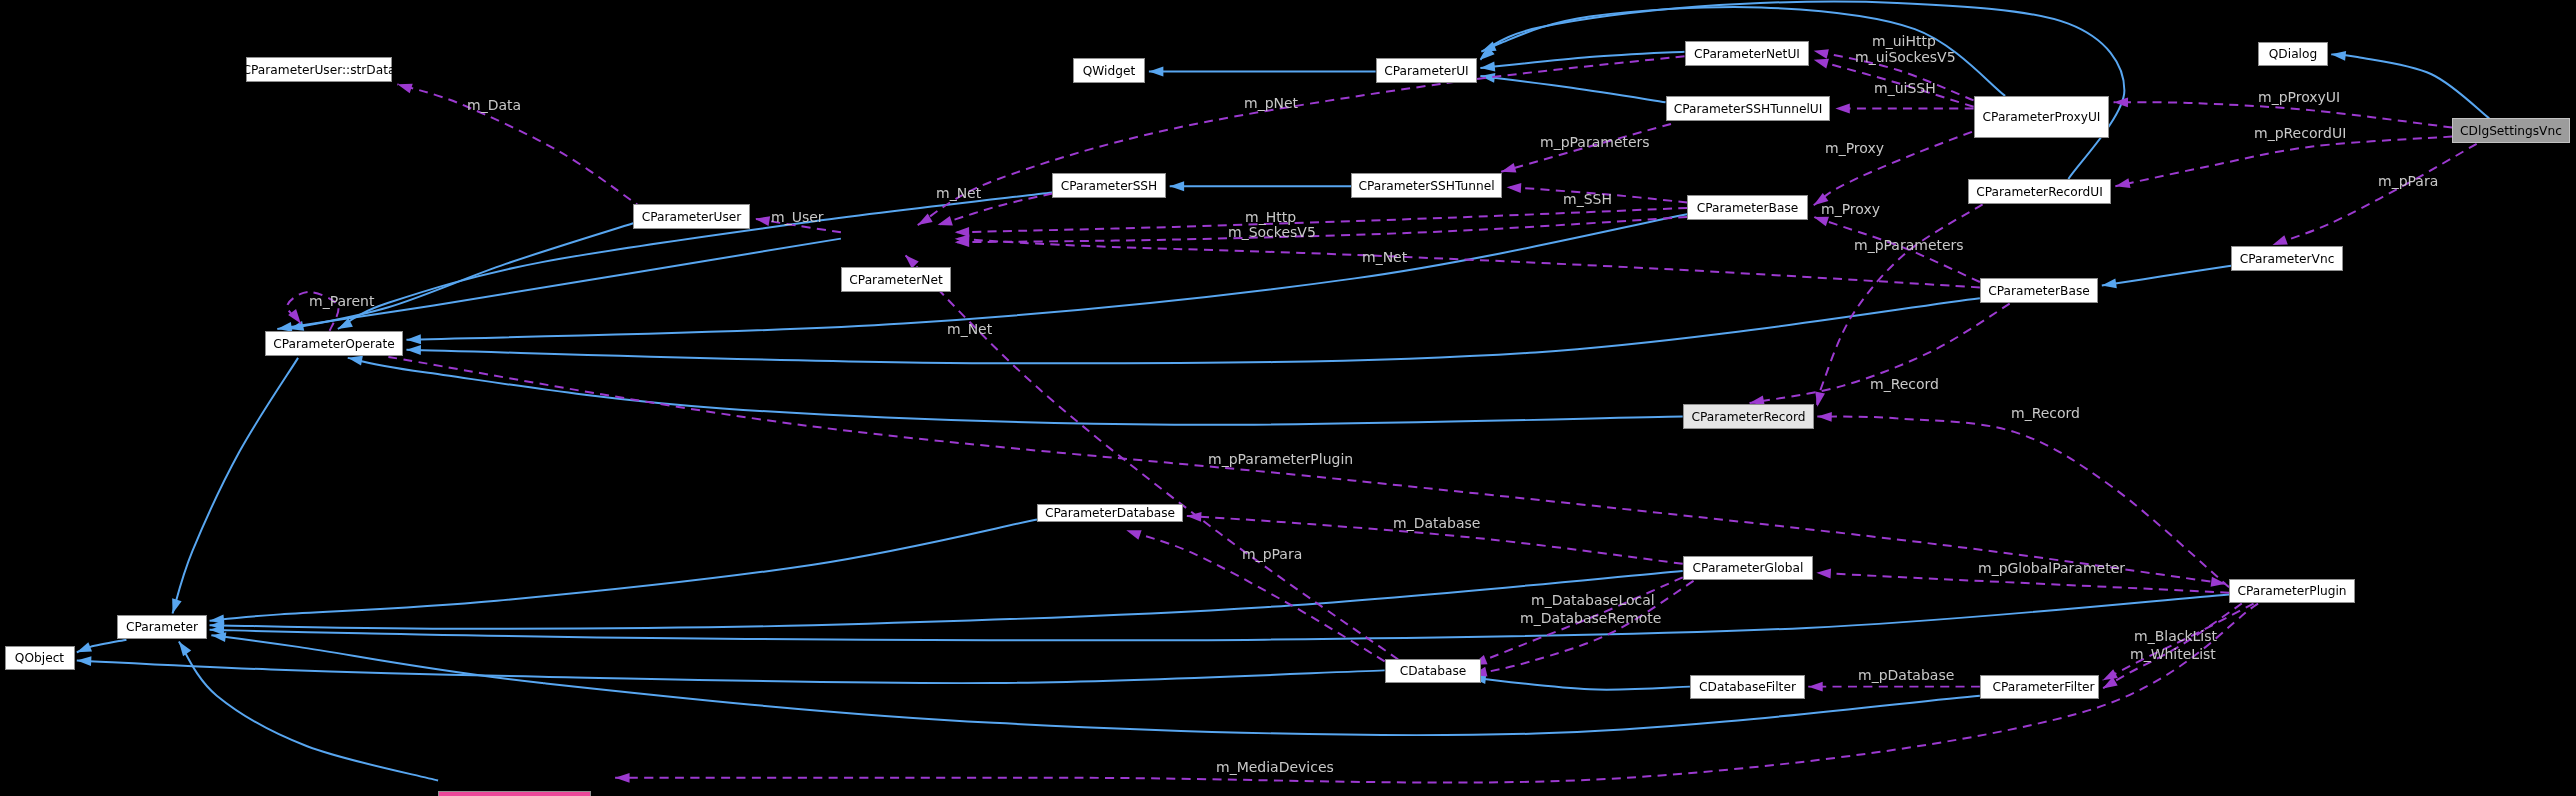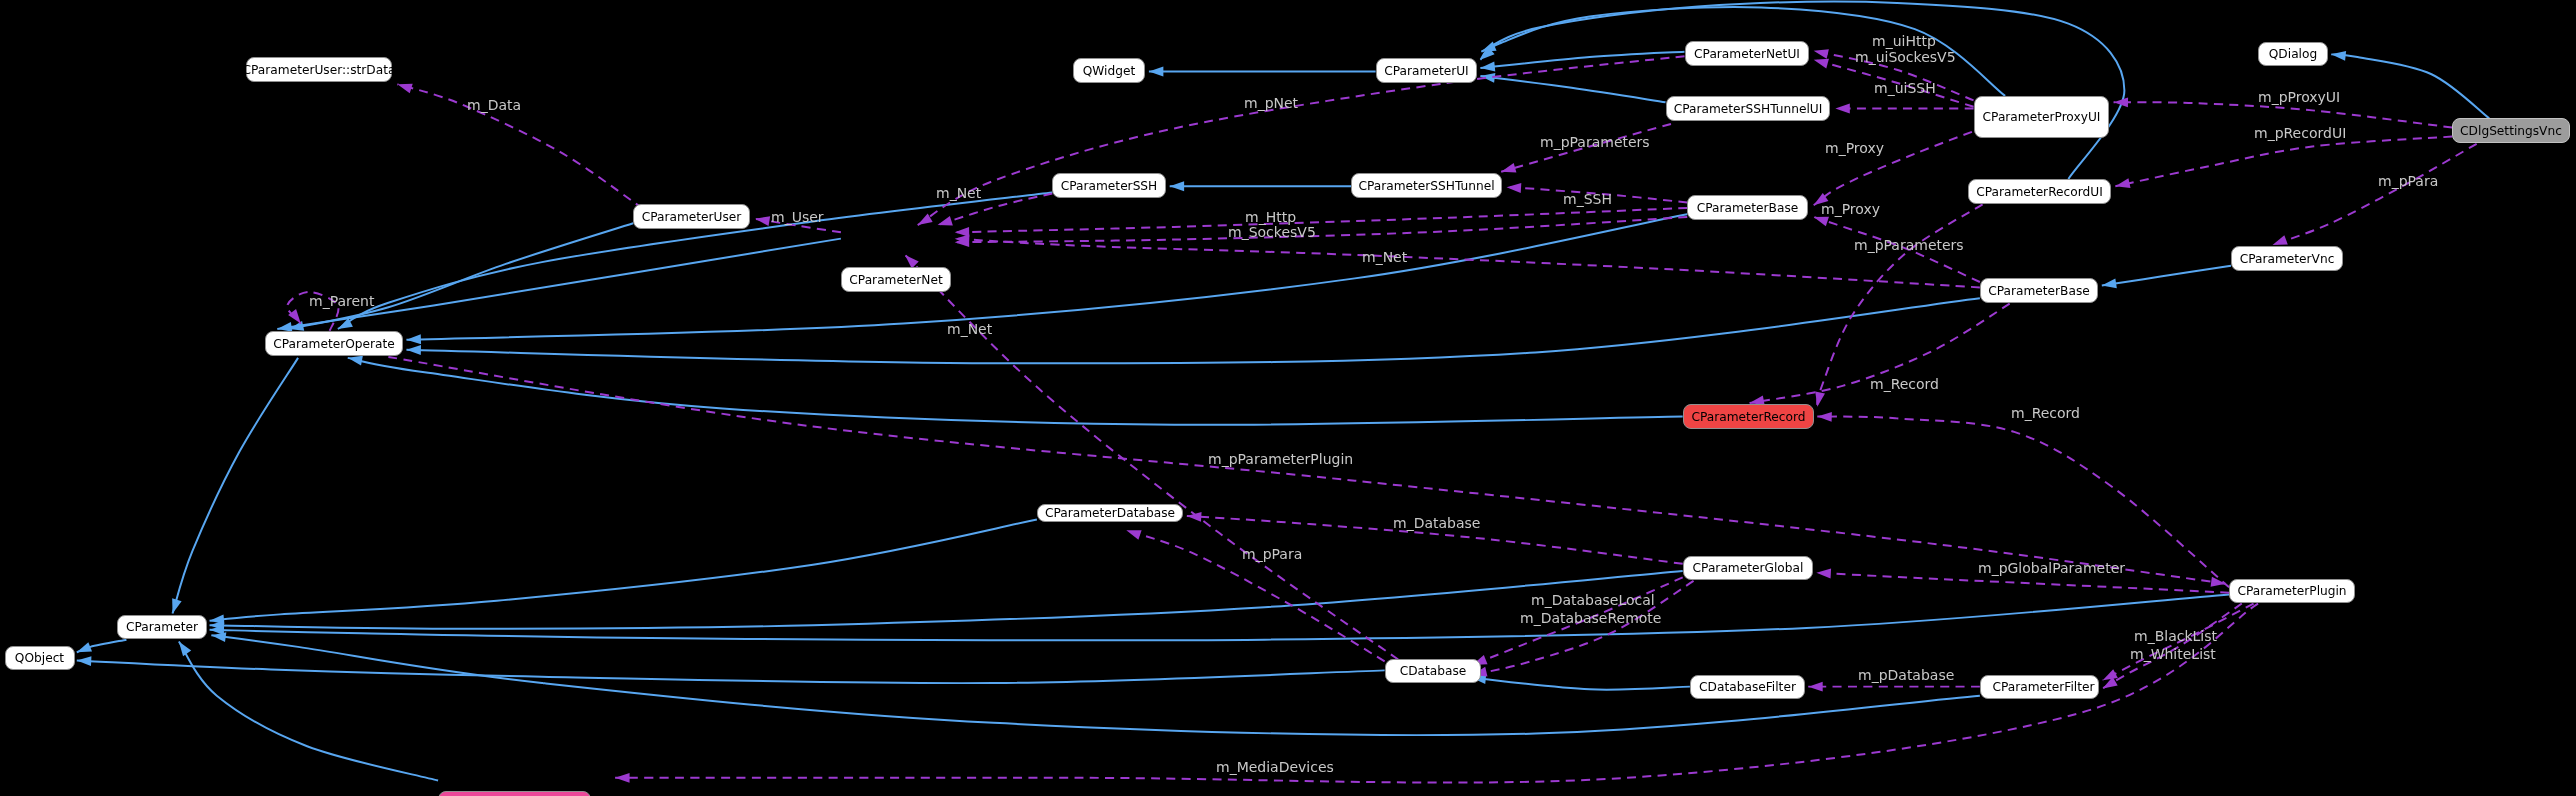--- a/index.html
+++ b/index.html
@@ -1,20 +1,20 @@
 <!DOCTYPE html>
 <html style="font-size:14.5px"><head>
 <meta charset="utf-8">
 <style>
   html,body{margin:0;padding:0;background:#000;}
   #canvas{position:relative;overflow:hidden;font-family:"DejaVu Sans","Liberation Sans",sans-serif;}
   #edge-svg{position:absolute;left:0;top:0;}
   .node{position:absolute;display:flex;align-items:center;justify-content:center;
         box-sizing:border-box;white-space:nowrap;cursor:pointer;
-        font-size:12.2px;letter-spacing:0;border-radius:8px;}
+        font-size:12.2px;letter-spacing:0;}
   .edge-label{position:absolute;white-space:nowrap;font-size:14px;pointer-events:none;}
 </style>
 </head>
 <body>
 
 <div id="canvas" style="width: 2576px; height: 797px; background: rgb(0, 0, 0);">
   <svg id="edge-svg" width="2576" height="797" viewBox="0 0 2852 882">
       <path d="M1523,79 L1272,79" fill="none" stroke="#58a6f0" stroke-width="2.2"></path>
       <polygon points="1272,79 1288,73.5 1288,84.5" fill="#58a6f0"></polygon>
       <path d="M1865,57 C1847.5,58 1797.6666666666667,60 1760,63 C1722.3333333333333,66 1659.1666666666667,73 1639,75" fill="none" stroke="#58a6f0" stroke-width="2.2"></path>
@@ -168,21 +168,21 @@
     <div class="node" style="left: 2452px; top: 118px; width: 118px; height: 25px; background: rgb(156, 156, 156); border: 1.4px solid rgb(194, 194, 194); color: rgb(0, 0, 0);">CDlgSettingsVnc</div>
     <div class="node" style="left: 1968px; top: 179px; width: 143px; height: 25px; background: rgb(255, 255, 255); border: 1.4px solid rgb(144, 144, 144); color: rgb(0, 0, 0);">CParameterRecordUI</div>
     <div class="node" style="left: 1052px; top: 173px; width: 114px; height: 25px; background: rgb(255, 255, 255); border: 1.4px solid rgb(144, 144, 144); color: rgb(0, 0, 0);">CParameterSSH</div>
     <div class="node" style="left: 1351px; top: 173px; width: 151px; height: 25px; background: rgb(255, 255, 255); border: 1.4px solid rgb(144, 144, 144); color: rgb(0, 0, 0);">CParameterSSHTunnel</div>
     <div class="node" style="left: 1687px; top: 195px; width: 121px; height: 25px; background: rgb(255, 255, 255); border: 1.4px solid rgb(144, 144, 144); color: rgb(0, 0, 0);">CParameterBase</div>
     <div class="node" style="left: 633px; top: 204px; width: 117px; height: 25px; background: rgb(255, 255, 255); border: 1.4px solid rgb(144, 144, 144); color: rgb(0, 0, 0);">CParameterUser</div>
     <div class="node" style="left: 841px; top: 227px; width: 110px; height: 25px; background: rgb(255, 255, 255); border: 1.4px solid rgb(144, 144, 144); color: rgb(0, 0, 0); margin-top: 40px;">CParameterNet</div>
     <div class="node" style="left: 2231px; top: 246px; width: 112px; height: 25px; background: rgb(255, 255, 255); border: 1.4px solid rgb(144, 144, 144); color: rgb(0, 0, 0);">CParameterVnc</div>
     <div class="node" style="left: 1980px; top: 278px; width: 118px; height: 25px; background: rgb(255, 255, 255); border: 1.4px solid rgb(144, 144, 144); color: rgb(0, 0, 0);">CParameterBase</div>
     <div class="node" style="left: 265px; top: 331px; width: 138px; height: 25px; background: rgb(255, 255, 255); border: 1.4px solid rgb(144, 144, 144); color: rgb(0, 0, 0);">CParameterOperate</div>
-    <div class="node" style="left: 1683px; top: 404px; width: 131px; height: 25px; background: #ef4444; border: 1.4px solid rgb(144, 144, 144); color: rgb(0, 0, 0);">CParameterRecord</div>
+    <div class="node" style="left: 1683px; top: 404px; width: 131px; height: 25px; background: #e5e5e5; border: 1.4px solid rgb(144, 144, 144); color: rgb(0, 0, 0);">CParameterRecord</div>
     <div class="node" style="left: 1037px; top: 504px; width: 146px; height: 18px; background: rgb(255, 255, 255); border: 1.4px solid rgb(144, 144, 144); color: rgb(0, 0, 0);">CParameterDatabase</div>
     <div class="node" style="left: 1683px; top: 556px; width: 130px; height: 24.4px; background: rgb(255, 255, 255); border: 1.4px solid rgb(144, 144, 144); color: rgb(0, 0, 0);">CParameterGlobal</div>
     <div class="node" style="left: 2229px; top: 579px; width: 126px; height: 24.4px; background: rgb(255, 255, 255); border: 1.4px solid rgb(144, 144, 144); color: rgb(0, 0, 0);">CParameterPlugin</div>
     <div class="node" style="left: 117px; top: 615px; width: 90px; height: 24.4px; background: rgb(255, 255, 255); border: 1.4px solid rgb(144, 144, 144); color: rgb(0, 0, 0);">CParameter</div>
     <div class="node" style="left: 4.5px; top: 646px; width: 70px; height: 24.4px; background: rgb(255, 255, 255); border: 1.4px solid rgb(144, 144, 144); color: rgb(0, 0, 0);">QObject</div>
     <div class="node" style="left: 1385px; top: 659px; width: 96px; height: 24.4px; background: rgb(255, 255, 255); border: 1.4px solid rgb(144, 144, 144); color: rgb(0, 0, 0);">CDatabase</div>
     <div class="node" style="left: 1690px; top: 675px; width: 115px; height: 24.4px; background: rgb(255, 255, 255); border: 1.4px solid rgb(144, 144, 144); color: rgb(0, 0, 0);">CDatabaseFilter</div>
     <div class="node" style="left: 1980px; top: 675px; width: 119px; height: 24.4px; background: rgb(255, 255, 255); border: 1.4px solid rgb(144, 144, 144); color: rgb(0, 0, 0); padding-left: 8px;">CParameterFilter</div>
     <div class="node" style="left: 438px; top: 765px; width: 153px; height: 24.4px; background: #ec4899; border: 1.4px solid rgb(144, 144, 144); color: rgb(0, 0, 0); margin-top: 26px;">CParameterMediaDevices</div>
   </div>

